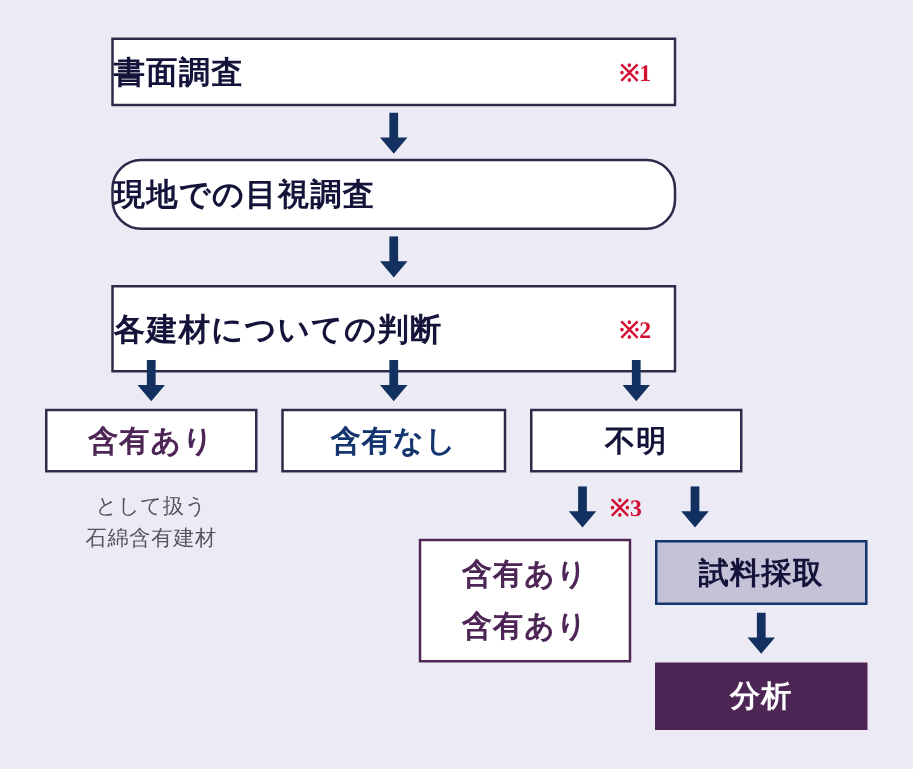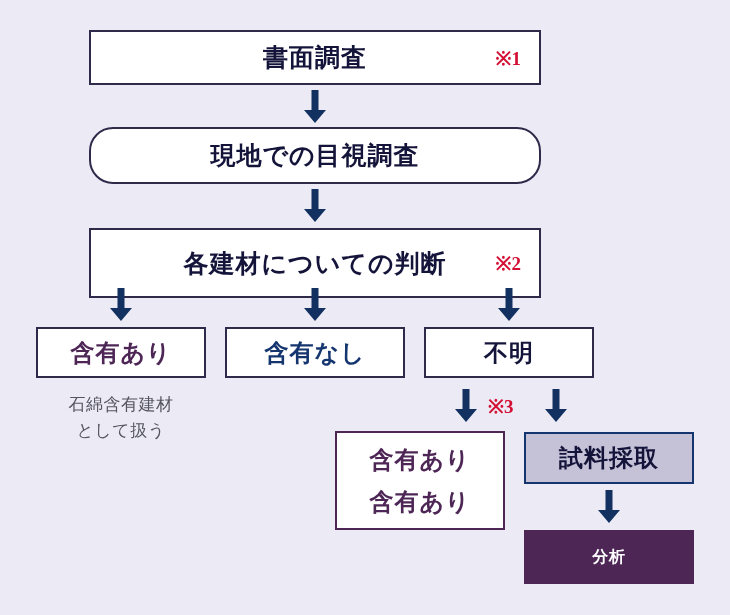--- a/index.html
+++ b/index.html
@@ -40,21 +40,21 @@
     left: 89px;
     width: 452px;
     font-size: 25px;
   }
   .box-wide .wide-inner {
     position: relative;
     width: 100%;
     height: 100%;
     display: flex;
     align-items: center;
-    justify-content: center;
+    justify-content: flex-start;
   }
   .note-mark {
     position: absolute;
     right: 18px;
     top: 50%;
     transform: translateY(-50%);
     color: #d30f33;
     font-size: 19px;
     font-weight: bold;
     letter-spacing: 0;
@@ -102,21 +102,21 @@
 
   
   #box-analysis {
     left: 524px;
     top: 530px;
     width: 170px;
     height: 54px;
     background: #4d2656;
     border: none;
     color: #ffffff;
-    font-size: 16px;
+    font-size: 24px;
   }
 
   
   .arrow {
     position: absolute;
     width: 26px;
     height: 34px;
   }
   .arrow svg { display: block; width: 26px; height: 34px; }
 
@@ -217,22 +217,22 @@
 
   <div class="box box-mid" id="box-not-contains">
     <span>含有なし</span>
   </div>
 
   <div class="box box-mid" id="box-unknown">
     <span>不明</span>
   </div>
 
   <div id="caption-contains">
+    <span>として扱う</span>
     <span>石綿含有建材</span>
-    <span>として扱う</span>
   </div>
 
   <div class="arrow" id="arrow-unknown-left">
     <svg viewBox="0 0 26 34" xmlns="http://www.w3.org/2000/svg" aria-hidden="true">
       <polygon points="9.5,0 16.5,0 16.5,20 24,20 13,33 2,20 9.5,20" fill="#123160"></polygon>
     </svg>
   </div>
 
   <div id="note-mark-3">※3</div>
 

